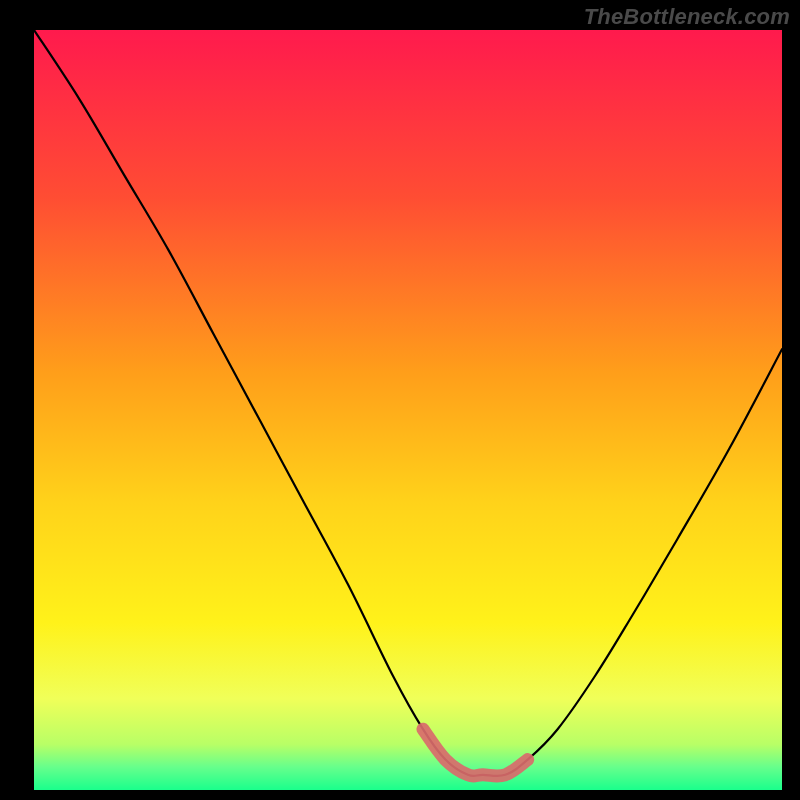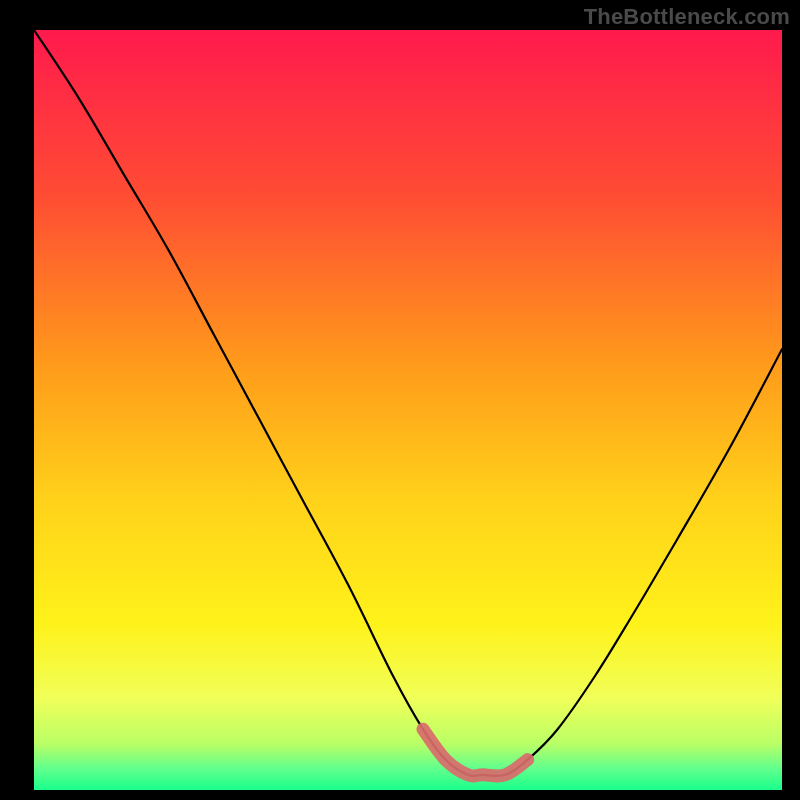--- a/index.html
+++ b/index.html
@@ -9,20 +9,21 @@
     height: 800px;
     background: #000;
     font-family: Arial, Helvetica, sans-serif;
     overflow: hidden;
   }
   .frame {
     position: relative;
     width: 800px;
     height: 800px;
     background: #000;
+    font-style: italic;
   }
   .watermark {
     position: absolute;
     top: 4px;
     right: 10px;
     color: #4a4a4a;
     font-size: 22px;
     font-weight: bold;
     letter-spacing: 0.2px;
     z-index: 20;

